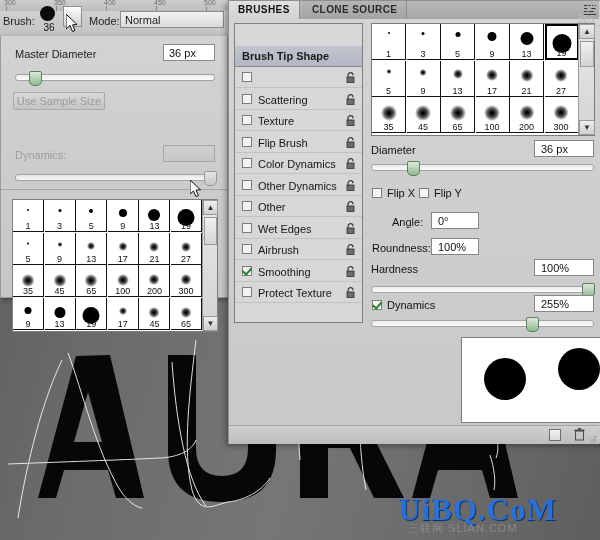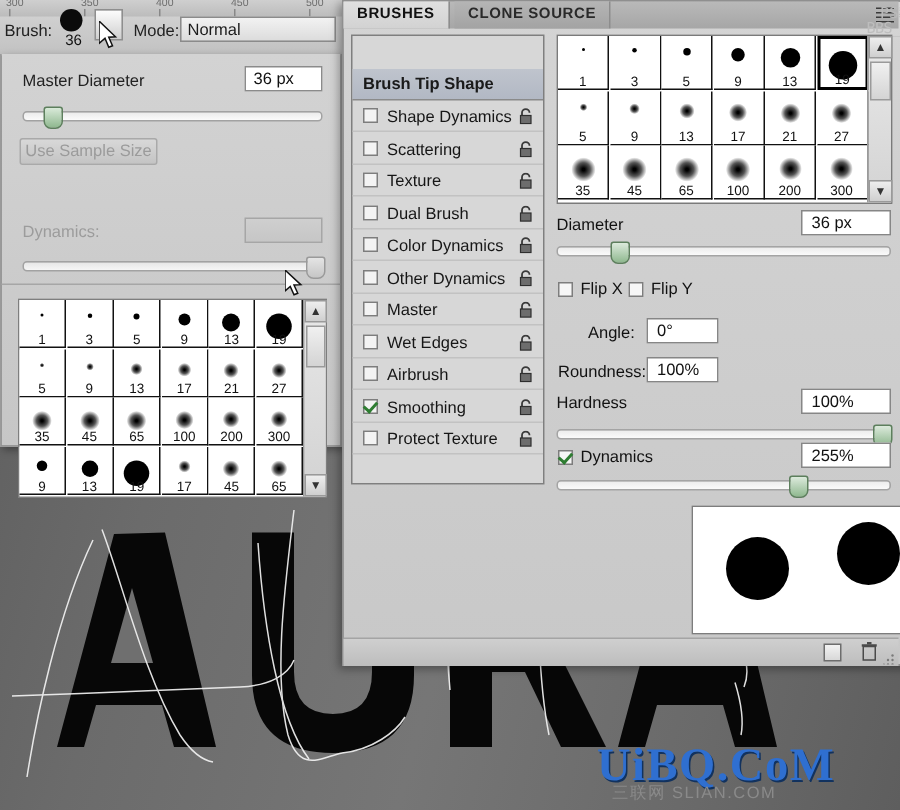--- a/index.html
+++ b/index.html
@@ -360,21 +360,20 @@
     </div>
   </div>
   <div id="wm-ps1">PS教程论坛</div>
   <div id="wm-ps2">BBS_16WX8.COM</div>
 
   <div id="opt-list">
     <div id="opt-tipshape">Brush Tip Shape</div>
     <div id="opt-items">
         <div class="opt-item" style="top: 44px;">
           <span class="opt-cb"></span>
-          <span class="opt-text">Shape Dynamics</span>
           <svg class="opt-lock" viewBox="0 0 11 11">
             <path d="M3,5 L3,3.2 A2.3,2.3 0 0 1 8,3.2" fill="none" stroke="#3a3a3a" stroke-width="1.2"></path>
             <rect x="2" y="5" width="7" height="5.4" fill="#6d6d6d" stroke="#2f2f2f" stroke-width=".8"></rect>
           </svg>
         </div>
         <div class="opt-item" style="top: 65.5px;">
           <span class="opt-cb"></span>
           <span class="opt-text">Scattering</span>
           <svg class="opt-lock" viewBox="0 0 11 11">
             <path d="M3,5 L3,3.2 A2.3,2.3 0 0 1 8,3.2" fill="none" stroke="#3a3a3a" stroke-width="1.2"></path>
@@ -384,21 +383,21 @@
         <div class="opt-item" style="top: 87px;">
           <span class="opt-cb"></span>
           <span class="opt-text">Texture</span>
           <svg class="opt-lock" viewBox="0 0 11 11">
             <path d="M3,5 L3,3.2 A2.3,2.3 0 0 1 8,3.2" fill="none" stroke="#3a3a3a" stroke-width="1.2"></path>
             <rect x="2" y="5" width="7" height="5.4" fill="#6d6d6d" stroke="#2f2f2f" stroke-width=".8"></rect>
           </svg>
         </div>
         <div class="opt-item" style="top: 108.5px;">
           <span class="opt-cb"></span>
-          <span class="opt-text">Dual Brush</span>
+          <span class="opt-text">Flip Brush</span>
           <svg class="opt-lock" viewBox="0 0 11 11">
             <path d="M3,5 L3,3.2 A2.3,2.3 0 0 1 8,3.2" fill="none" stroke="#3a3a3a" stroke-width="1.2"></path>
             <rect x="2" y="5" width="7" height="5.4" fill="#6d6d6d" stroke="#2f2f2f" stroke-width=".8"></rect>
           </svg>
         </div>
         <div class="opt-item" style="top: 130px;">
           <span class="opt-cb"></span>
           <span class="opt-text">Color Dynamics</span>
           <svg class="opt-lock" viewBox="0 0 11 11">
             <path d="M3,5 L3,3.2 A2.3,2.3 0 0 1 8,3.2" fill="none" stroke="#3a3a3a" stroke-width="1.2"></path>
@@ -408,21 +407,21 @@
         <div class="opt-item" style="top: 151.5px;">
           <span class="opt-cb"></span>
           <span class="opt-text">Other Dynamics</span>
           <svg class="opt-lock" viewBox="0 0 11 11">
             <path d="M3,5 L3,3.2 A2.3,2.3 0 0 1 8,3.2" fill="none" stroke="#3a3a3a" stroke-width="1.2"></path>
             <rect x="2" y="5" width="7" height="5.4" fill="#6d6d6d" stroke="#2f2f2f" stroke-width=".8"></rect>
           </svg>
         </div>
         <div class="opt-item" style="top: 173px;">
           <span class="opt-cb"></span>
-          <span class="opt-text">Master</span>
+          <span class="opt-text">Other</span>
           <svg class="opt-lock" viewBox="0 0 11 11">
             <path d="M3,5 L3,3.2 A2.3,2.3 0 0 1 8,3.2" fill="none" stroke="#3a3a3a" stroke-width="1.2"></path>
             <rect x="2" y="5" width="7" height="5.4" fill="#6d6d6d" stroke="#2f2f2f" stroke-width=".8"></rect>
           </svg>
         </div>
         <div class="opt-item" style="top: 194.5px;">
           <span class="opt-cb"></span>
           <span class="opt-text">Wet Edges</span>
           <svg class="opt-lock" viewBox="0 0 11 11">
             <path d="M3,5 L3,3.2 A2.3,2.3 0 0 1 8,3.2" fill="none" stroke="#3a3a3a" stroke-width="1.2"></path>

